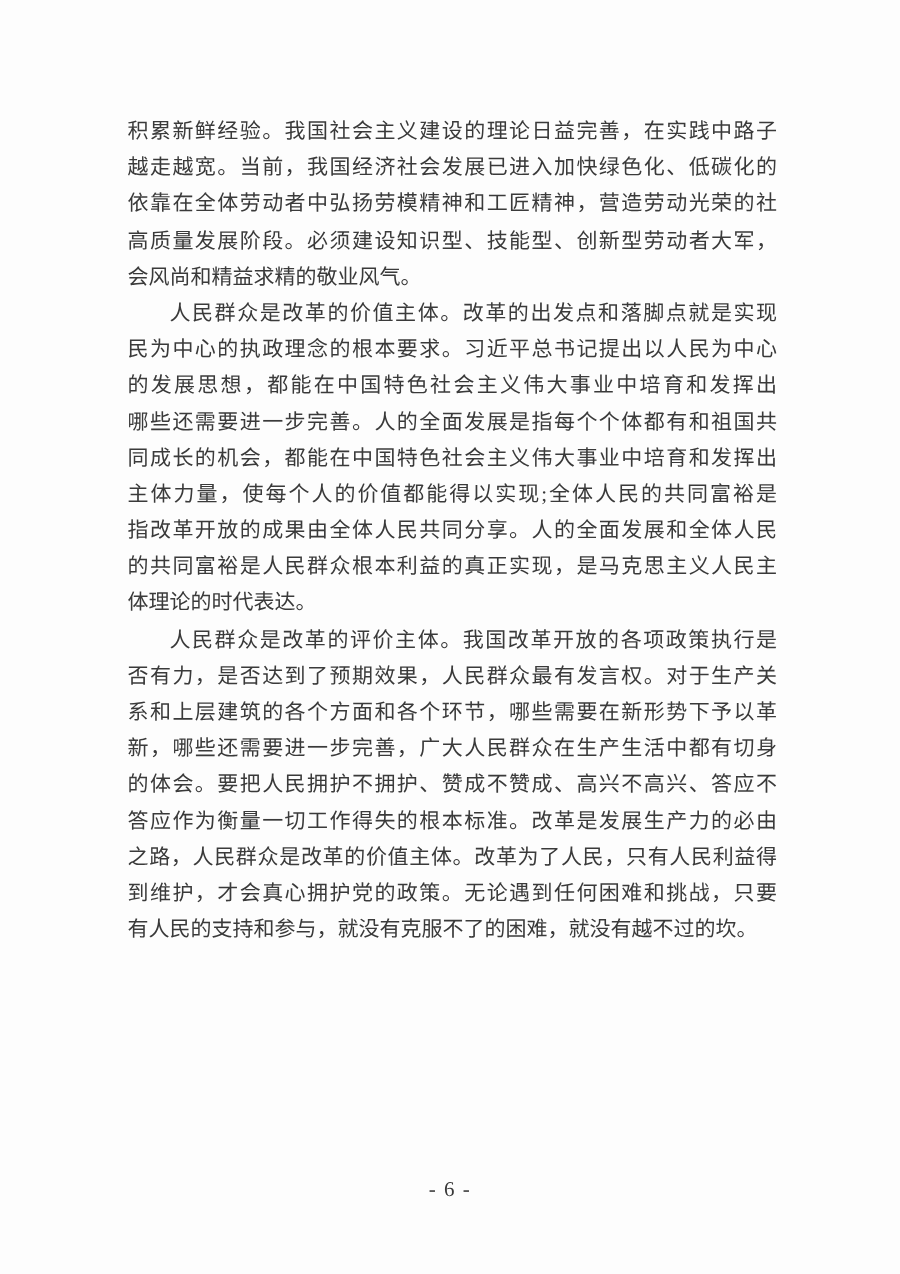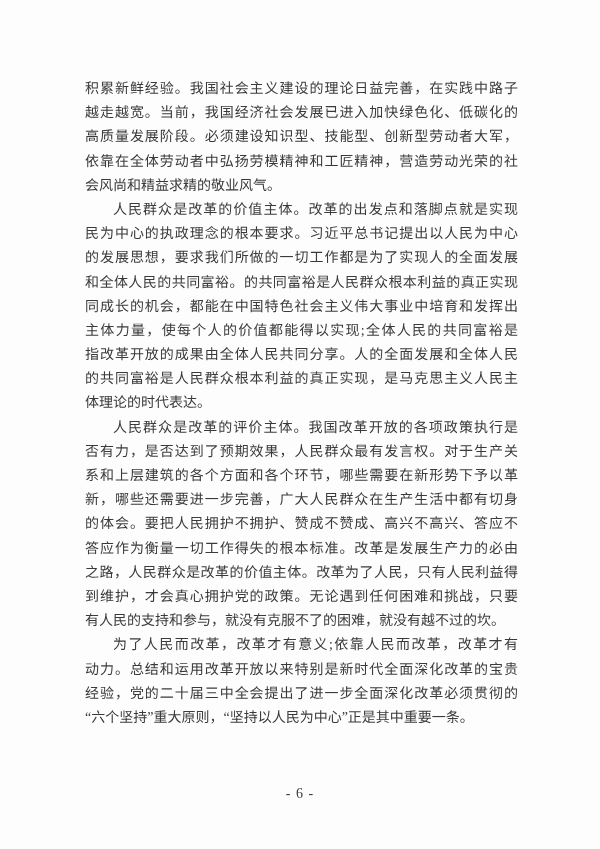--- a/index.html
+++ b/index.html
@@ -54,49 +54,43 @@
   }
 </style>
 </head>
 <body>
 
 <div class="page">
   <main class="text-block">
       <div class="paragraph">
         <div class="line">积累新鲜经验。我国社会主义建设的理论日益完善，在实践中路子</div>
         <div class="line">越走越宽。当前，我国经济社会发展已进入加快绿色化、低碳化的</div>
+        <div class="line">依靠在全体劳动者中弘扬劳模精神和工匠精神，营造劳动光荣的社</div>
         <div class="line">高质量发展阶段。必须建设知识型、技能型、创新型劳动者大军，</div>
-        <div class="line">依靠在全体劳动者中弘扬劳模精神和工匠精神，营造劳动光荣的社</div>
         <div class="line last">会风尚和精益求精的敬业风气。</div>
       </div>
       <div class="paragraph">
         <div class="line first-indent">人民群众是改革的价值主体。改革的出发点和落脚点就是实现</div>
         <div class="line">民为中心的执政理念的根本要求。习近平总书记提出以人民为中心</div>
-        <div class="line">的发展思想，要求我们所做的一切工作都是为了实现人的全面发展</div>
-        <div class="line">和全体人民的共同富裕。的共同富裕是人民群众根本利益的真正实现</div>
+        <div class="line">的发展思想，都能在中国特色社会主义伟大事业中培育和发挥出</div>
+        <div class="line">哪些还需要进一步完善。人的全面发展是指每个个体都有和祖国共</div>
         <div class="line">同成长的机会，都能在中国特色社会主义伟大事业中培育和发挥出</div>
         <div class="line">主体力量，使每个人的价值都能得以实现;全体人民的共同富裕是</div>
         <div class="line">指改革开放的成果由全体人民共同分享。人的全面发展和全体人民</div>
         <div class="line">的共同富裕是人民群众根本利益的真正实现，是马克思主义人民主</div>
         <div class="line last">体理论的时代表达。</div>
       </div>
       <div class="paragraph">
         <div class="line first-indent">人民群众是改革的评价主体。我国改革开放的各项政策执行是</div>
         <div class="line">否有力，是否达到了预期效果，人民群众最有发言权。对于生产关</div>
         <div class="line">系和上层建筑的各个方面和各个环节，哪些需要在新形势下予以革</div>
         <div class="line">新，哪些还需要进一步完善，广大人民群众在生产生活中都有切身</div>
         <div class="line">的体会。要把人民拥护不拥护、赞成不赞成、高兴不高兴、答应不</div>
         <div class="line">答应作为衡量一切工作得失的根本标准。改革是发展生产力的必由</div>
         <div class="line">之路，人民群众是改革的价值主体。改革为了人民，只有人民利益得</div>
         <div class="line">到维护，才会真心拥护党的政策。无论遇到任何困难和挑战，只要</div>
         <div class="line last">有人民的支持和参与，就没有克服不了的困难，就没有越不过的坎。</div>
       </div>
-      <div class="paragraph">
-        <div class="line first-indent">为了人民而改革，改革才有意义;依靠人民而改革，改革才有</div>
-        <div class="line">动力。总结和运用改革开放以来特别是新时代全面深化改革的宝贵</div>
-        <div class="line">经验，党的二十届三中全会提出了进一步全面深化改革必须贯彻的</div>
-        <div class="line last">“六个坚持”重大原则，“坚持以人民为中心”正是其中重要一条。</div>
-      </div>
     </main>
   <footer class="page-footer">
     <span class="page-num">- 6 -</span>
   </footer>
 </div>
 
 </body></html>

